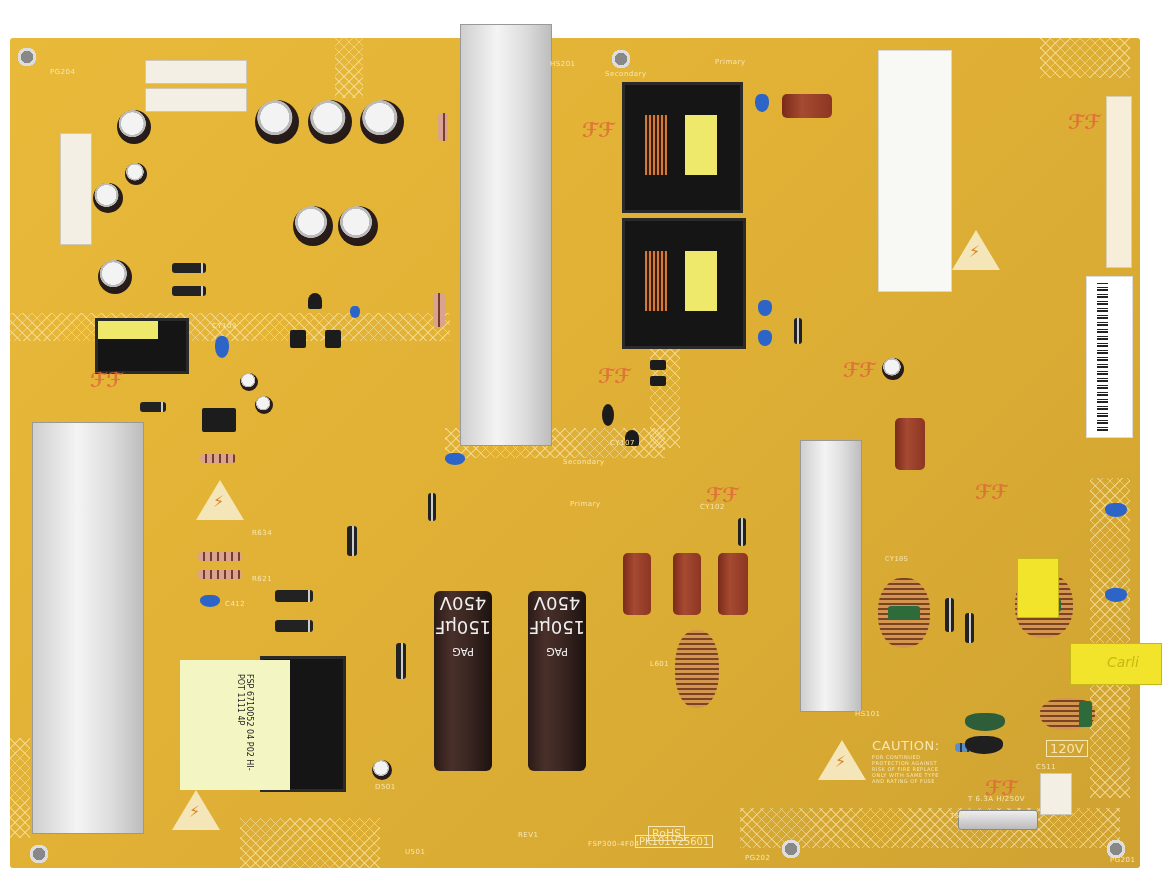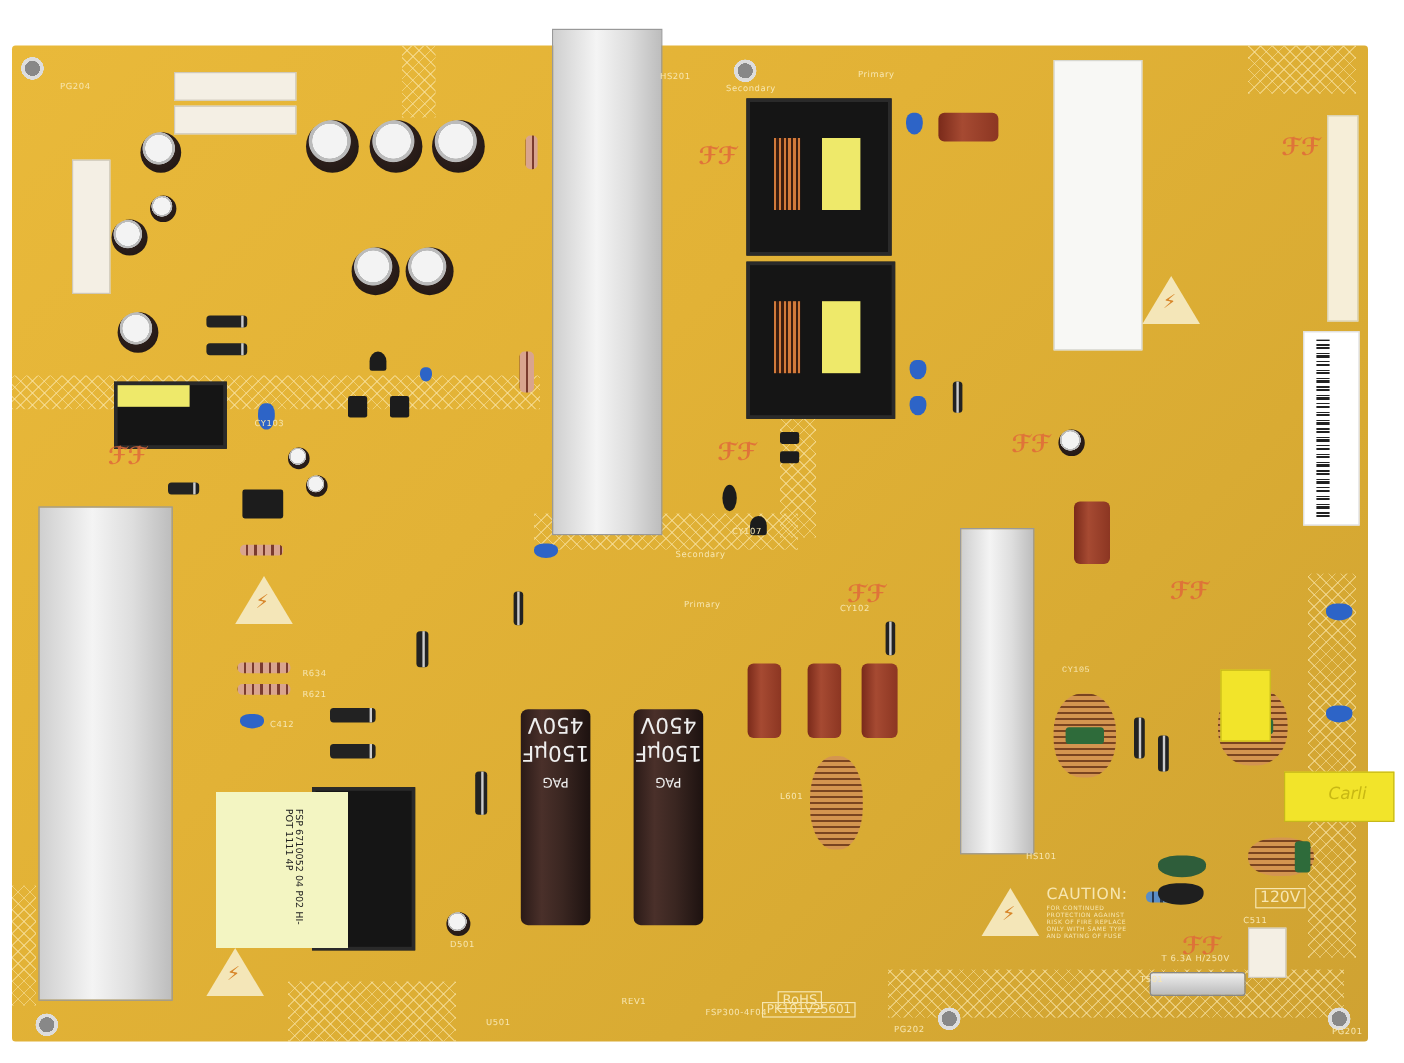--- a/index.html
+++ b/index.html
@@ -203,23 +203,23 @@
   <div class="silk" style="left:595px;top:32px;">Secondary</div>
   <div class="silk" style="left:705px;top:20px;">Primary</div>
   <div class="silk" style="left:553px;top:420px;">Secondary</div>
   <div class="silk" style="left:560px;top:462px;">Primary</div>
 
   <div class="silk" style="left:40px;top:30px;">PG204</div>
   <div class="silk" style="left:1100px;top:818px;">PG201</div>
   <div class="silk" style="left:735px;top:816px;text-align:right;">PG202</div>
   <div class="silk" style="left:540px;top:22px;">HS201</div>
   <div class="silk" style="left:845px;top:672px;">HS101</div>
-  <div class="silk" style="left:202px;top:284px;margin-top:27px;">CY103</div>
+  <div class="silk" style="left:202px;top:284px;">CY103</div>
   <div class="silk" style="left:215px;top:562px;">C412</div>
-  <div class="silk" style="left:242px;top:519px;">R634</div>
+  <div class="silk" style="left:242px;top:491px;">R634</div>
   <div class="silk" style="left:242px;top:537px;">R621</div>
   <div class="silk" style="left:640px;top:622px;">L601</div>
   <div class="silk" style="left:365px;top:745px;">D501</div>
   <div class="silk" style="left:395px;top:810px;">U501</div>
   <div class="silk" style="left:940px;top:774px;">T501</div>
   <div class="silk" style="left:1026px;top:725px;">C511</div>
   <div class="silk" style="left:875px;top:517px;font-family:Liberation Mono, monospace;">CY105</div>
   <div class="silk" style="left:600px;top:401px;">CY107</div>
   <div class="silk" style="left:690px;top:465px;">CY102</div>
 </div>

